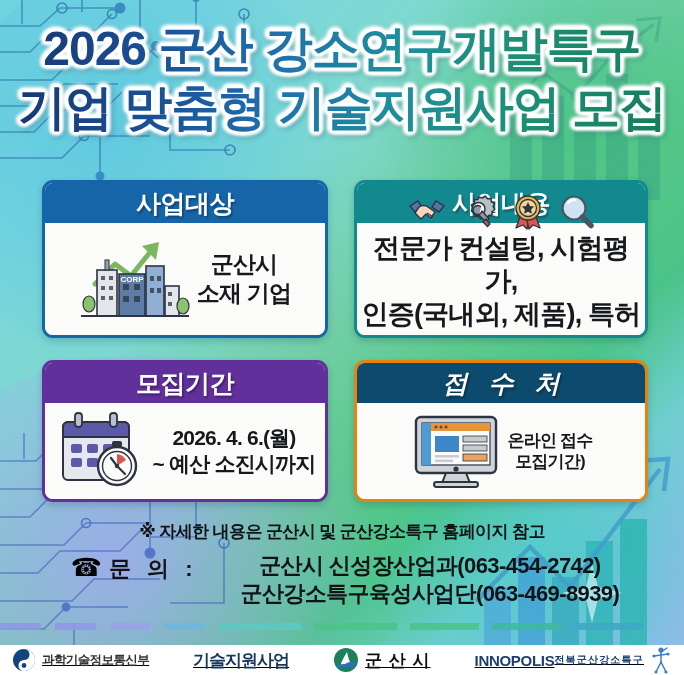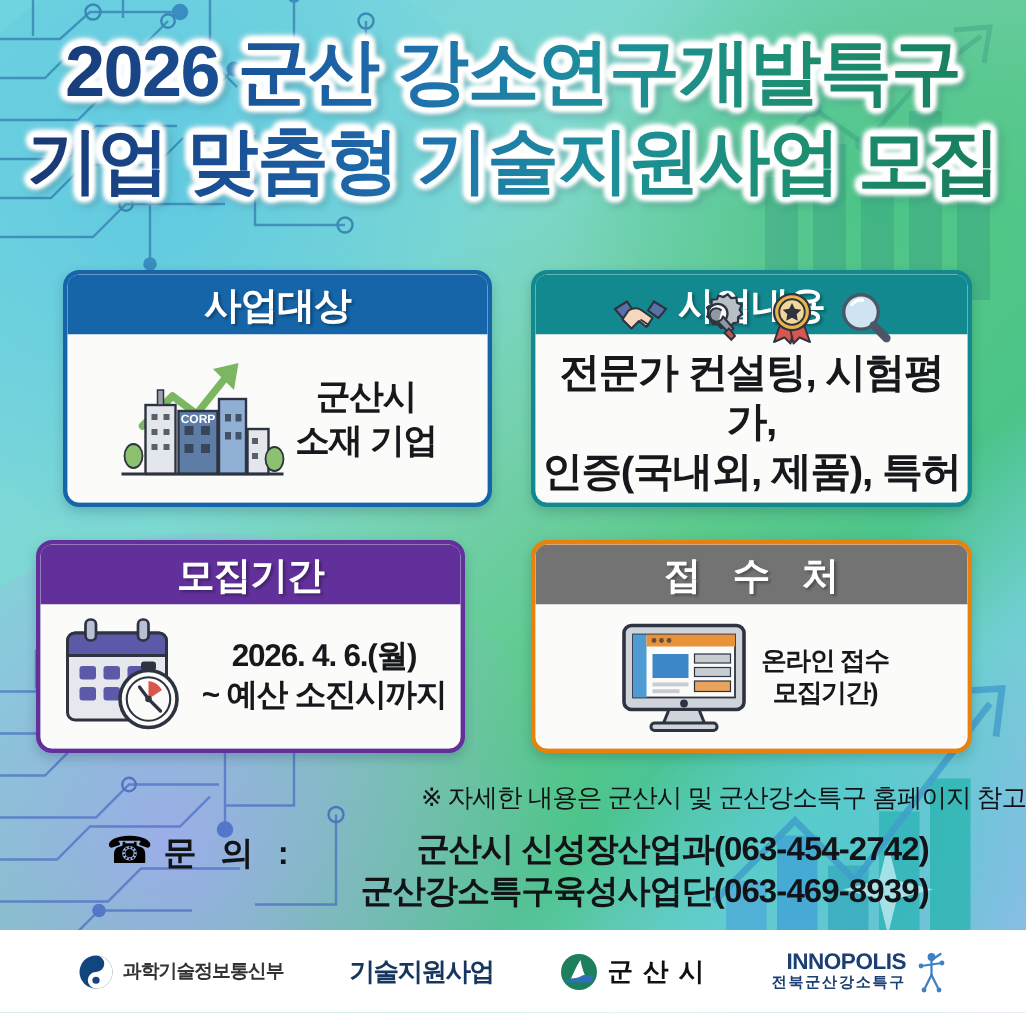--- a/index.html
+++ b/index.html
@@ -82,75 +82,75 @@
     color: #ffffff; font-size: 25px; font-weight: bold; letter-spacing: -0.5px;
     text-shadow: 1.5px 1.5px 2px rgba(0,0,0,.32);
   }
   .card-body {
     display: flex; align-items: center; justify-content: center;
     background: #fbfbfa;
   }
   #card-target  { left: 42px;  top: 180px; width: 286px; height: 158px; }
   #card-content { left: 354px; top: 180px; width: 294px; height: 158px;
                   border-color: #11898f; }
-  #card-period  { left: 24px;  top: 360px; width: 286px; height: 142px;
+  #card-period  { left: 42px;  top: 360px; width: 286px; height: 142px;
                   border-color: #62309b; }
   #card-apply   { left: 354px; top: 360px; width: 294px; height: 142px;
                   border-color: #e6820d; }
   #head-target  { background: #1565a8; }
   #head-content { background: #11898f; }
   #head-period  { background: #62309b; }
-  #head-apply   { background: #737373; letter-spacing: 7px; text-indent: 7px; }
+  #head-apply   { background: #0c4a6e; letter-spacing: 7px; text-indent: 7px; font-style: italic; }
 
   #card-target  .card-body,
   #card-apply   .card-body,
   #card-period  .card-body { height: calc(100% - 40px); gap: 6px; }
   #card-content .card-body { height: calc(100% - 40px); flex-direction: column; gap: 2px; }
 
   .card-text {
     font-size: 23px; font-weight: bold; color: #16181c;
     line-height: 1.26; text-align: center; letter-spacing: -0.8px;
   }
   #content-text-wrap .card-text { font-size: 27px; line-height: 1.22; }
   #period-text .card-text { font-size: 21px; }
   #apply-text .card-text  { font-size: 17px; }
   .icon-row { display: flex; align-items: center; justify-content: center; gap: 14px; }
 
   
   #notes { position: absolute; left: 0; top: 520px; width: 684px; z-index: 6; text-align: center; }
   #note-line {
-    font-size: 17px; font-weight: normal; color: #111317; letter-spacing: -0.6px; text-align: right;
+    font-size: 17px; font-weight: bold; color: #111317; letter-spacing: -0.6px;
   }
   #contact-block {
     margin-top: 9px; display: flex; align-items: flex-start;
     justify-content: center; gap: 7px; padding-left: 6px;
   }
   #phone-icon { font-size: 25px; line-height: 1; color: #000; margin-top: 3px; }
   #contact-label {
     font-size: 22px; font-weight: bold; color: #111317;
     letter-spacing: 5px; margin-top: 2px; white-space: nowrap;
   }
-  .contact-lines { text-align: right; margin-left: 36px; }
+  .contact-lines { text-align: center; margin-left: 36px; }
   .contact-line {
     font-size: 22px; font-weight: bold; color: #111317;
     line-height: 1.28; letter-spacing: -0.6px; white-space: nowrap;
   }
 
   
   #footer-bar {
-    position: absolute; left: 0; bottom: 0; width: 684px; height: 55px;
+    position: absolute; left: 0; bottom: 0; width: 684px; height: 30px;
     background: #ffffff; z-index: 8;
-    display: flex; align-items: center; justify-content: center; gap: 44px;
+    display: flex; align-items: center; justify-content: center; gap: 44px; text-decoration: underline;
   }
   .logo { display: flex; align-items: center; gap: 6px; }
   .logo-name { font-size: 12.5px; font-weight: bold; color: #2b2b2b; letter-spacing: -0.6px; white-space: nowrap; }
   #logo-msit .logo-name { color: #333; }
   #logo-jeonbuk .logo-name { font-size: 17px; color: #16365f; letter-spacing: -1px; }
   #logo-gunsan .logo-name { font-size: 17px; color: #111; letter-spacing: 1px; }
-  .innopolis-stack { display: flex; flex-direction: column; line-height: 1; text-align: right; }
+  .innopolis-stack { display: flex; line-height: 1; }
   #innopolis-main { font-size: 15px; font-weight: bold; color: #1b3f73; letter-spacing: -0.3px; }
   #innopolis-sub { font-size: 10px; font-weight: bold; color: #1b3f73; letter-spacing: 1.2px; margin-top: 2px; }
   #footer-strip {
     position: absolute; left: 0; bottom: 45px; width: 684px; height: 7px; z-index: 7;
     background: linear-gradient(90deg,
       #8f98e6 0%, #8f98e6 6%, transparent 6%, transparent 8%,
       #8f98e6 8%, #8f98e6 14%, transparent 14%, transparent 16%,
       #9aa2e8 16%, #9aa2e8 22%, transparent 22%, transparent 24%,
       #6fb6dd 24%, #6fb6dd 30%, transparent 30%, transparent 32%,
       #5cc9c2 32%, #5cc9c2 44%, transparent 44%, transparent 46%,

